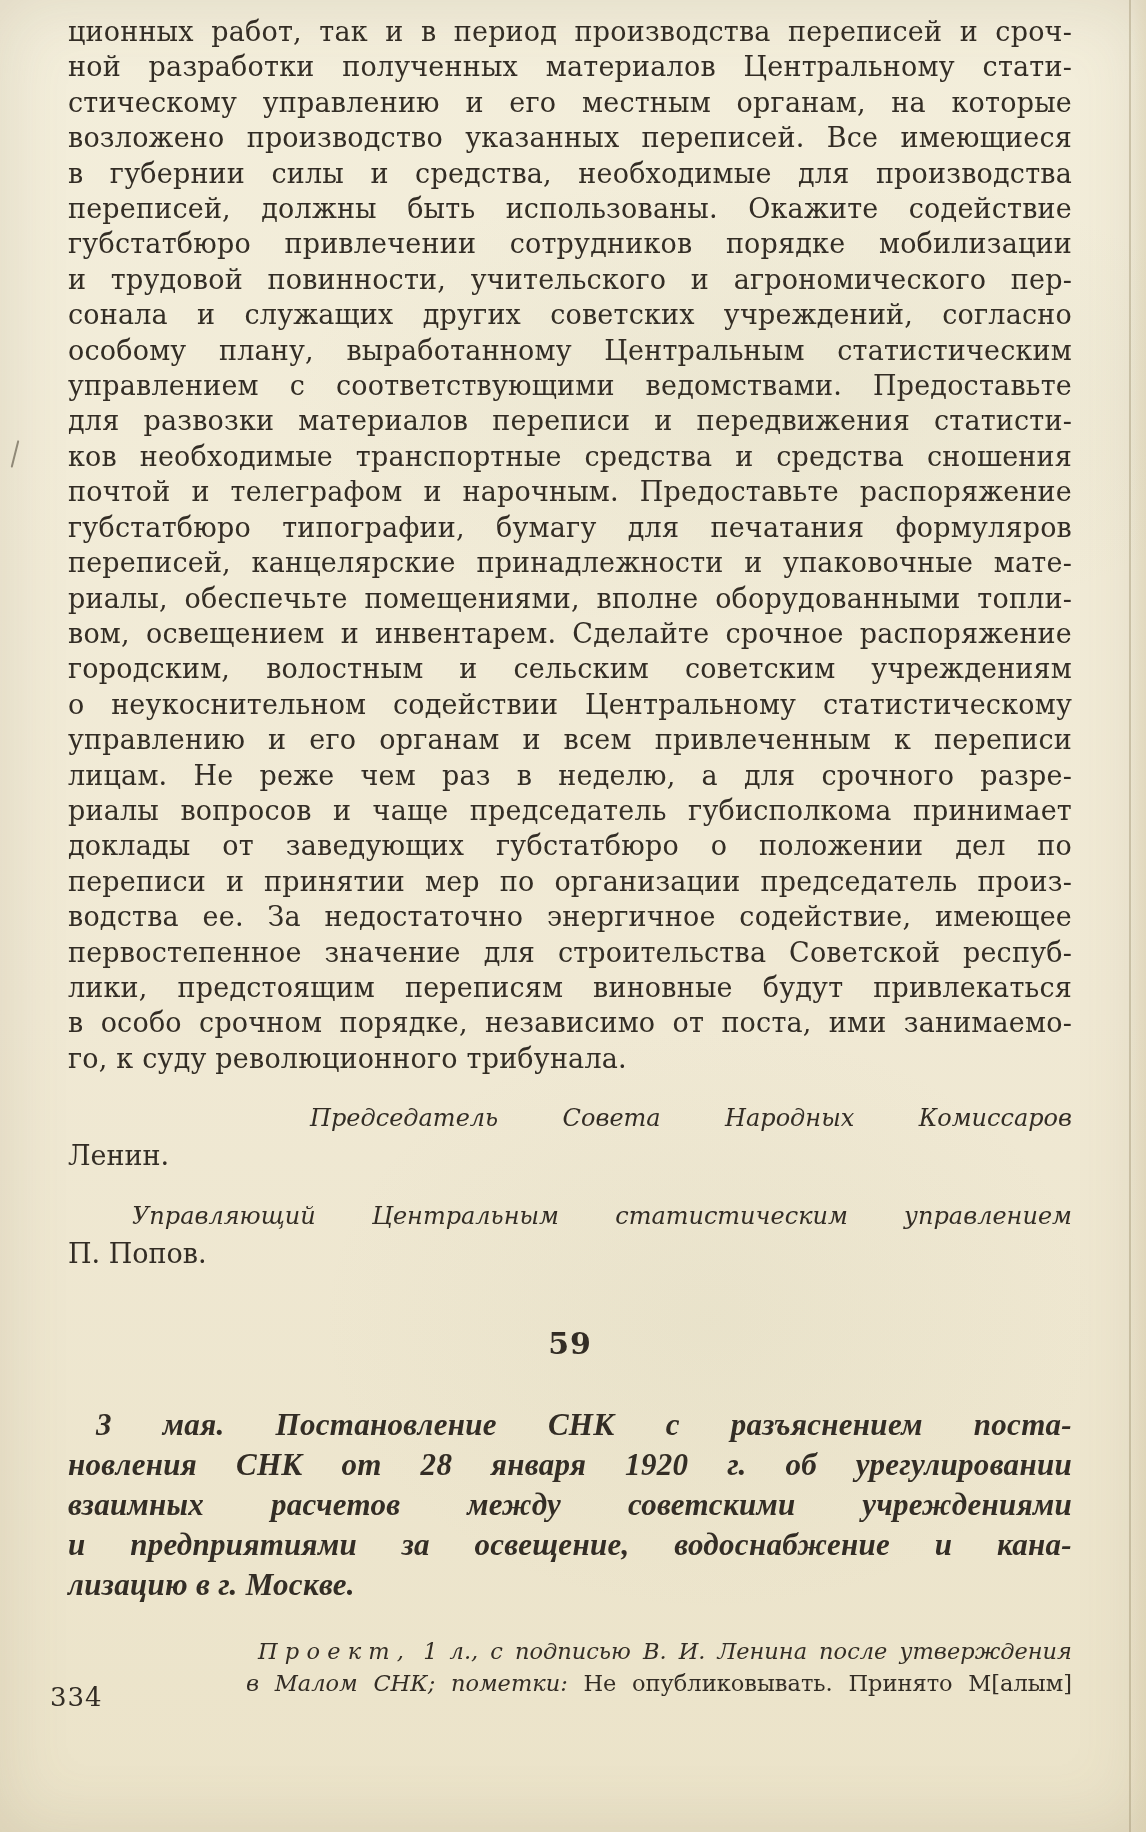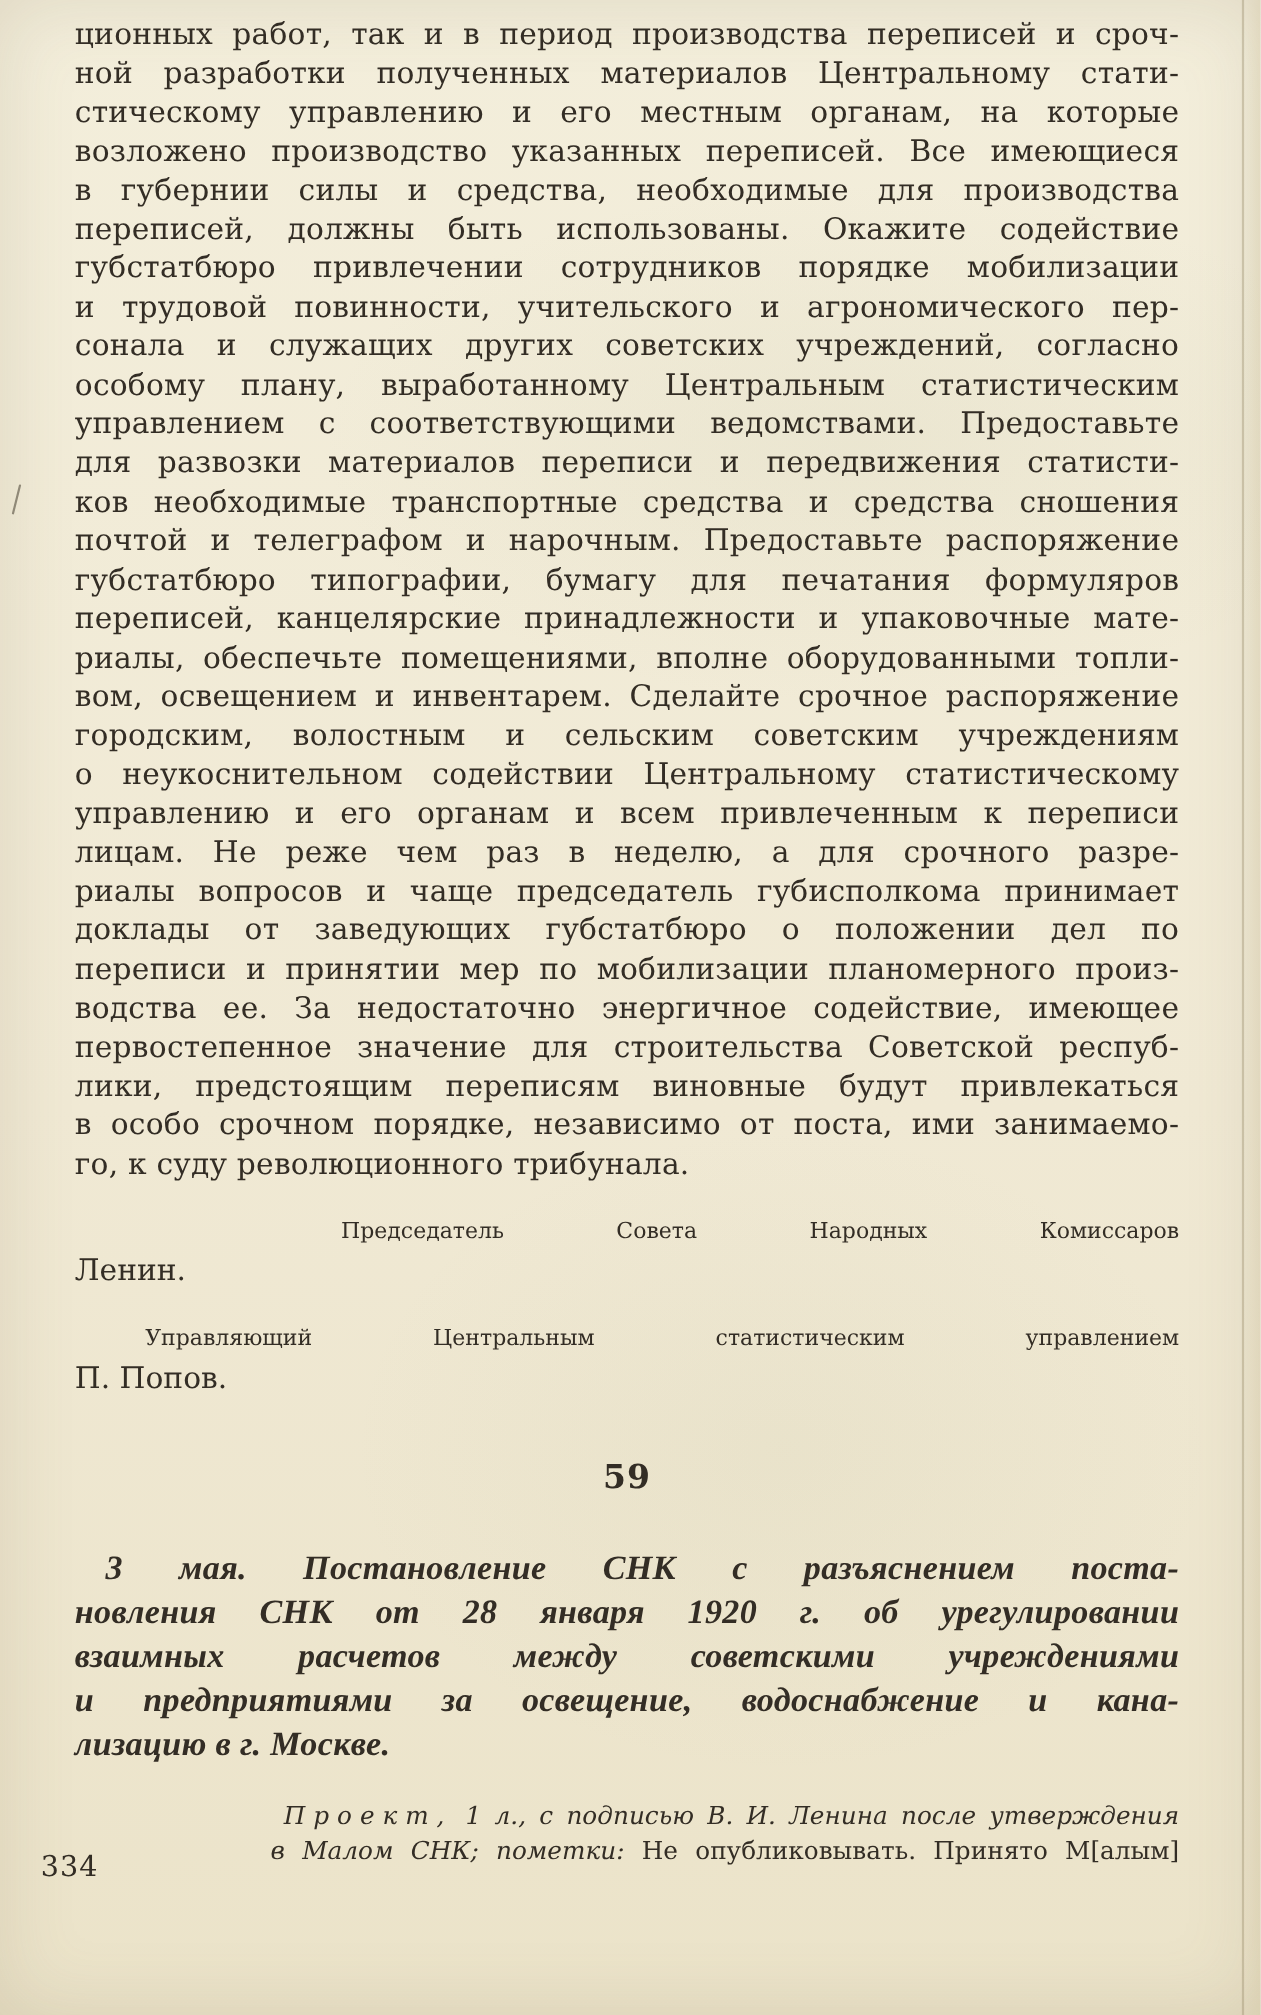--- a/index.html
+++ b/index.html
@@ -26,22 +26,22 @@
   
   .tline{
     font-size:27px; line-height:35.4px; letter-spacing:0.2px;
     text-align:justify; text-align-last:justify; white-space:nowrap;
   }
   .tline.last{ text-align-last:left; white-space:normal; }
   
   .sigs{ margin-top:24px; }
   .sig + .sig{ margin-top:24px; }
   .sig-title{
-    font-size:20px; line-height:37px;
-    text-align:justify; text-align-last:justify; white-space:nowrap;
+    font-size:24px; line-height:37px;
+    text-align:justify; text-align-last:justify; white-space:nowrap;font-style:italic;
   }
   .sig0 .sig-title{ margin-left:242px; }
   .sig1 .sig-title{ margin-left:64px; }
   .sig-name{ font-size:27px; line-height:37px; }
   
   .secnum{
     margin-top:54px; text-align:center;
     font-size:30px; font-weight:bold; letter-spacing:1px;
   }
   
@@ -59,21 +59,21 @@
   .nline{
     font-size:22.5px; line-height:32px;
     text-align:justify; text-align-last:justify; white-space:nowrap;
   }
   .nline.n0{ padding-left:40px; }
   .nline.n1{ padding-left:28px; }
   .nline .it{ font-style:italic; }
   .nline .sp{ letter-spacing:0.32em; }
   
   .pagenum{
-    position:absolute; left:37px; top:1682px;
+    position:absolute; left:50px; top:1682px;
     font-size:26px; letter-spacing:1px;
   }
   
   .edge-line{
     position:absolute; top:0; bottom:0; left:1129px; width:2px;
     background:rgba(150,138,103,0.38);
   }
   .edge-shade{
     position:absolute; top:0; bottom:0; right:0; width:15px;
     background:linear-gradient(90deg, rgba(255,255,255,0.0), rgba(214,203,168,0.35));
@@ -106,21 +106,21 @@
       <div class="tline">губстатбюро типографии, бумагу для печатания формуляров</div>
       <div class="tline">переписей, канцелярские принадлежности и упаковочные мате-</div>
       <div class="tline">риалы, обеспечьте помещениями, вполне оборудованными топли-</div>
       <div class="tline">вом, освещением и инвентарем. Сделайте срочное распоряжение</div>
       <div class="tline">городским, волостным и сельским советским учреждениям</div>
       <div class="tline">о неукоснительном содействии Центральному статистическому</div>
       <div class="tline">управлению и его органам и всем привлеченным к переписи</div>
       <div class="tline">лицам. Не реже чем раз в неделю, а для срочного разре-</div>
       <div class="tline">риалы вопросов и чаще председатель губисполкома принимает</div>
       <div class="tline">доклады от заведующих губстатбюро о положении дел по</div>
-      <div class="tline">переписи и принятии мер по мобилизации планомерного произ-</div>
+      <div class="tline">переписи и принятии мер по организации председатель произ-</div>
       <div class="tline">водства ее. За недостаточно энергичное содействие, имеющее</div>
       <div class="tline">первостепенное значение для строительства Советской респуб-</div>
       <div class="tline">лики, предстоящим переписям виновные будут привлекаться</div>
       <div class="tline">в особо срочном порядке, независимо от поста, ими занимаемо-</div>
       <div class="tline last">го, к суду революционного трибунала.</div>
     </div>
 
   <div class="sigs" id="signatures">
       <div class="sig sig0">
         <div class="sig-title">Председатель Совета Народных Комиссаров</div>

